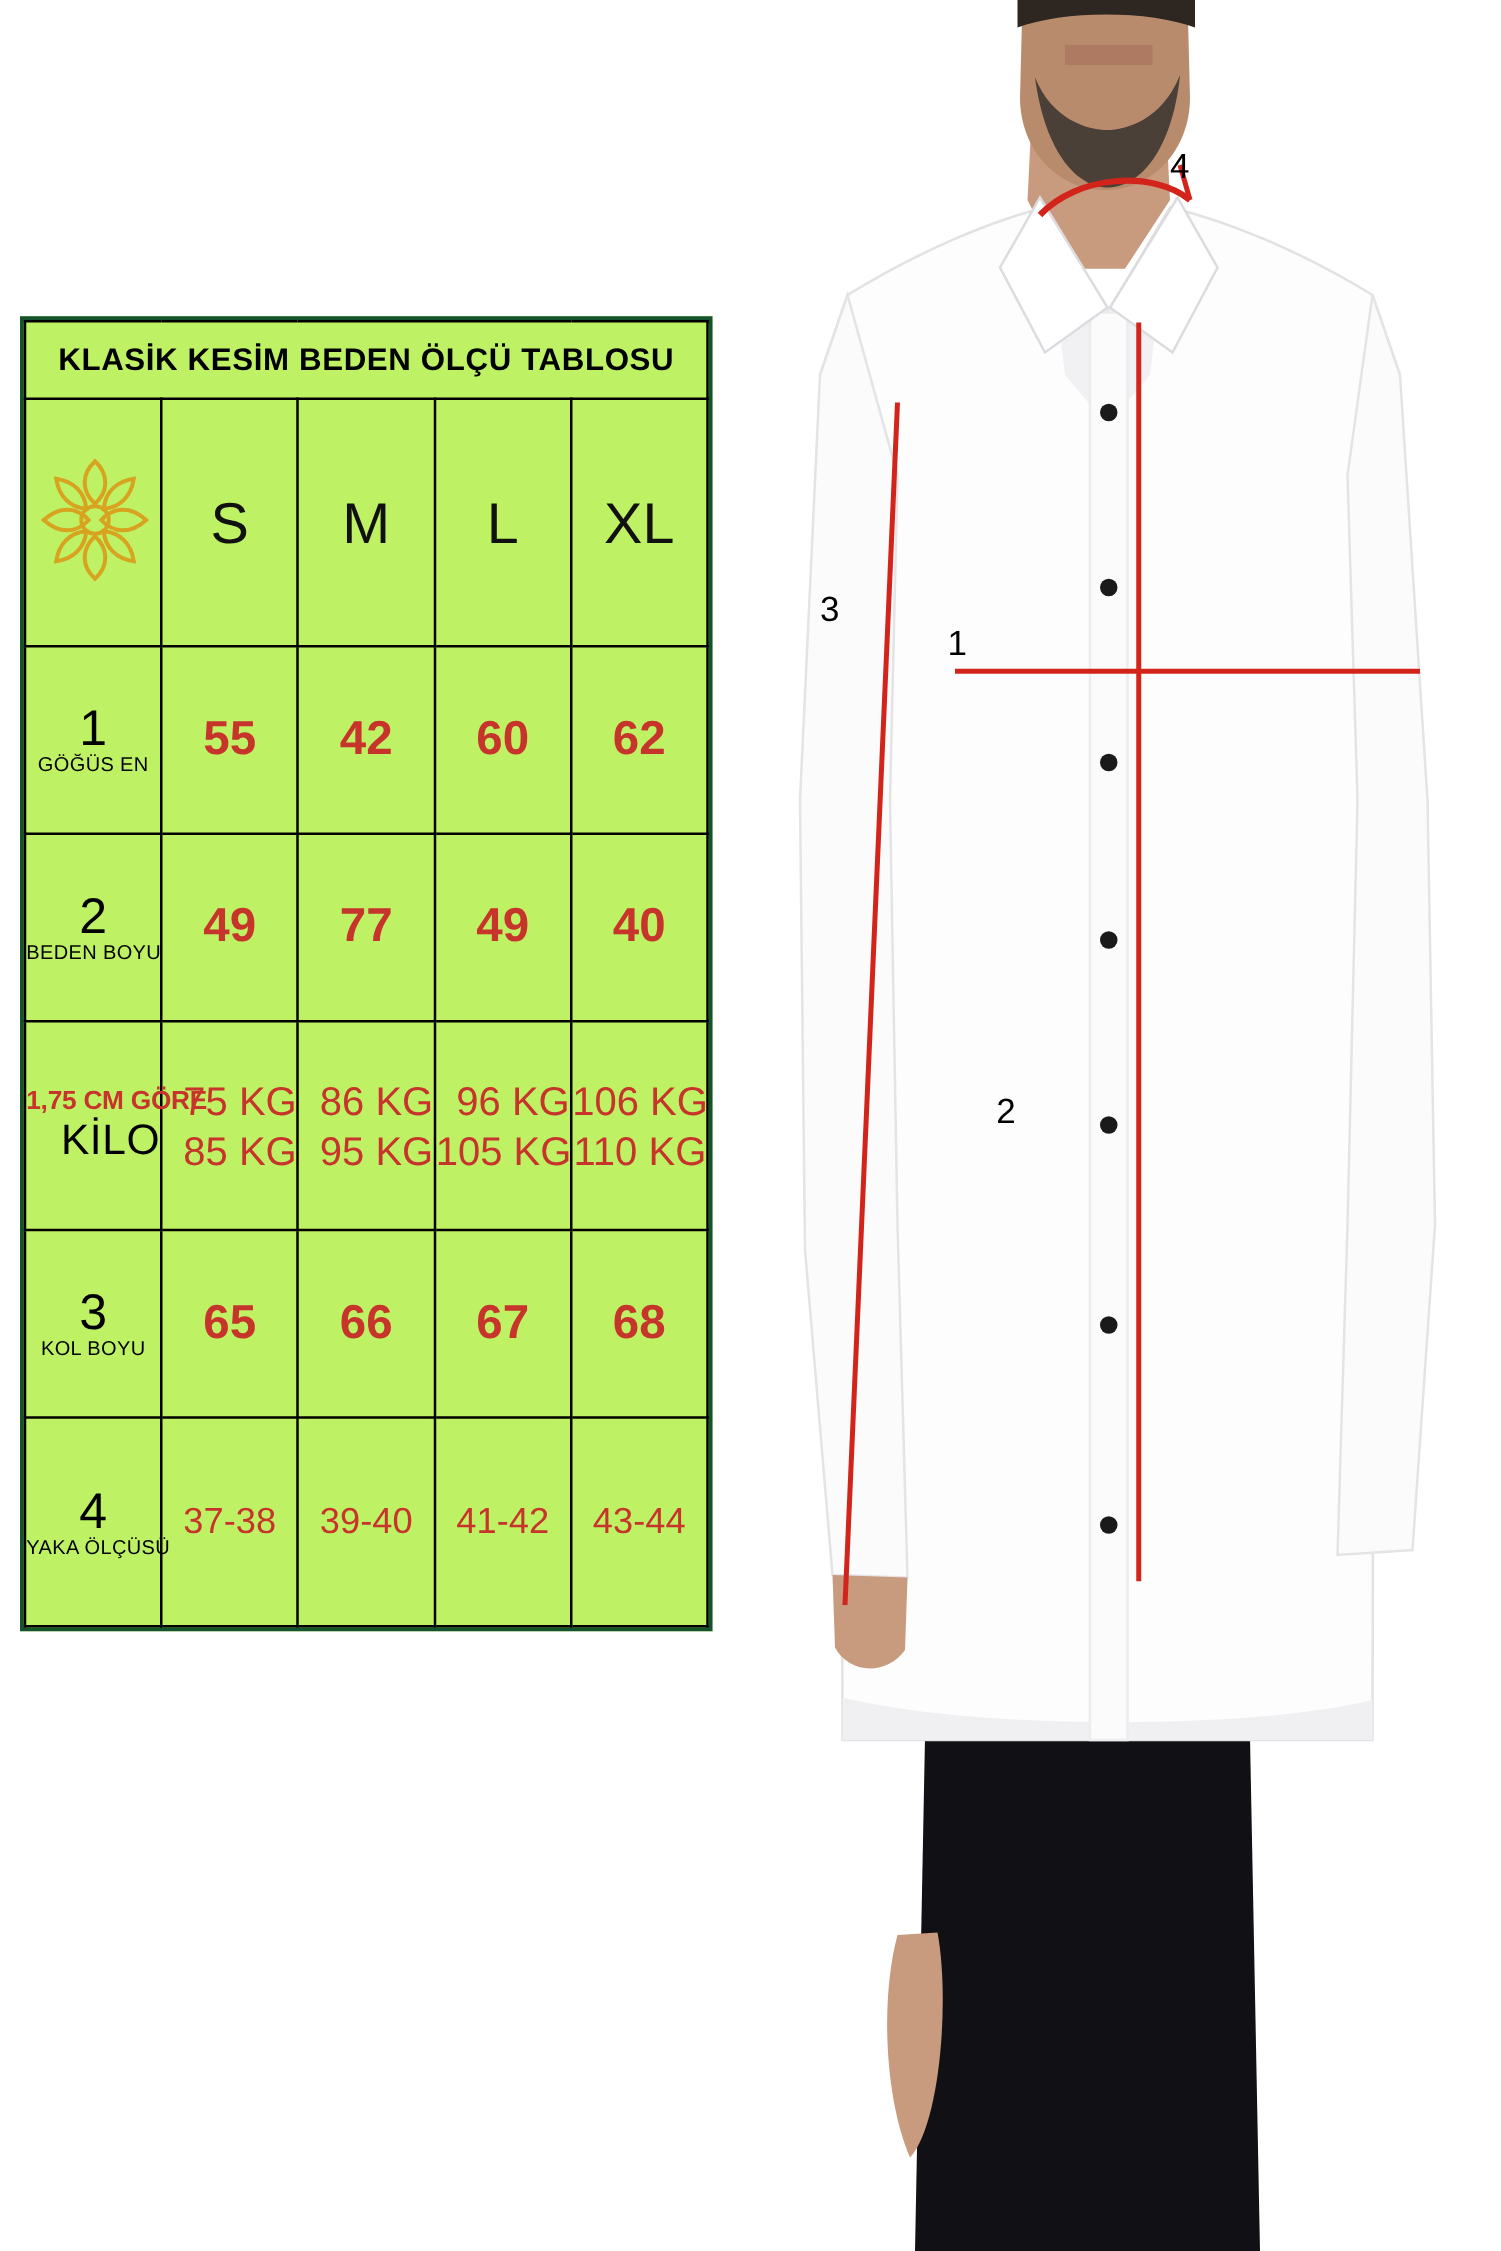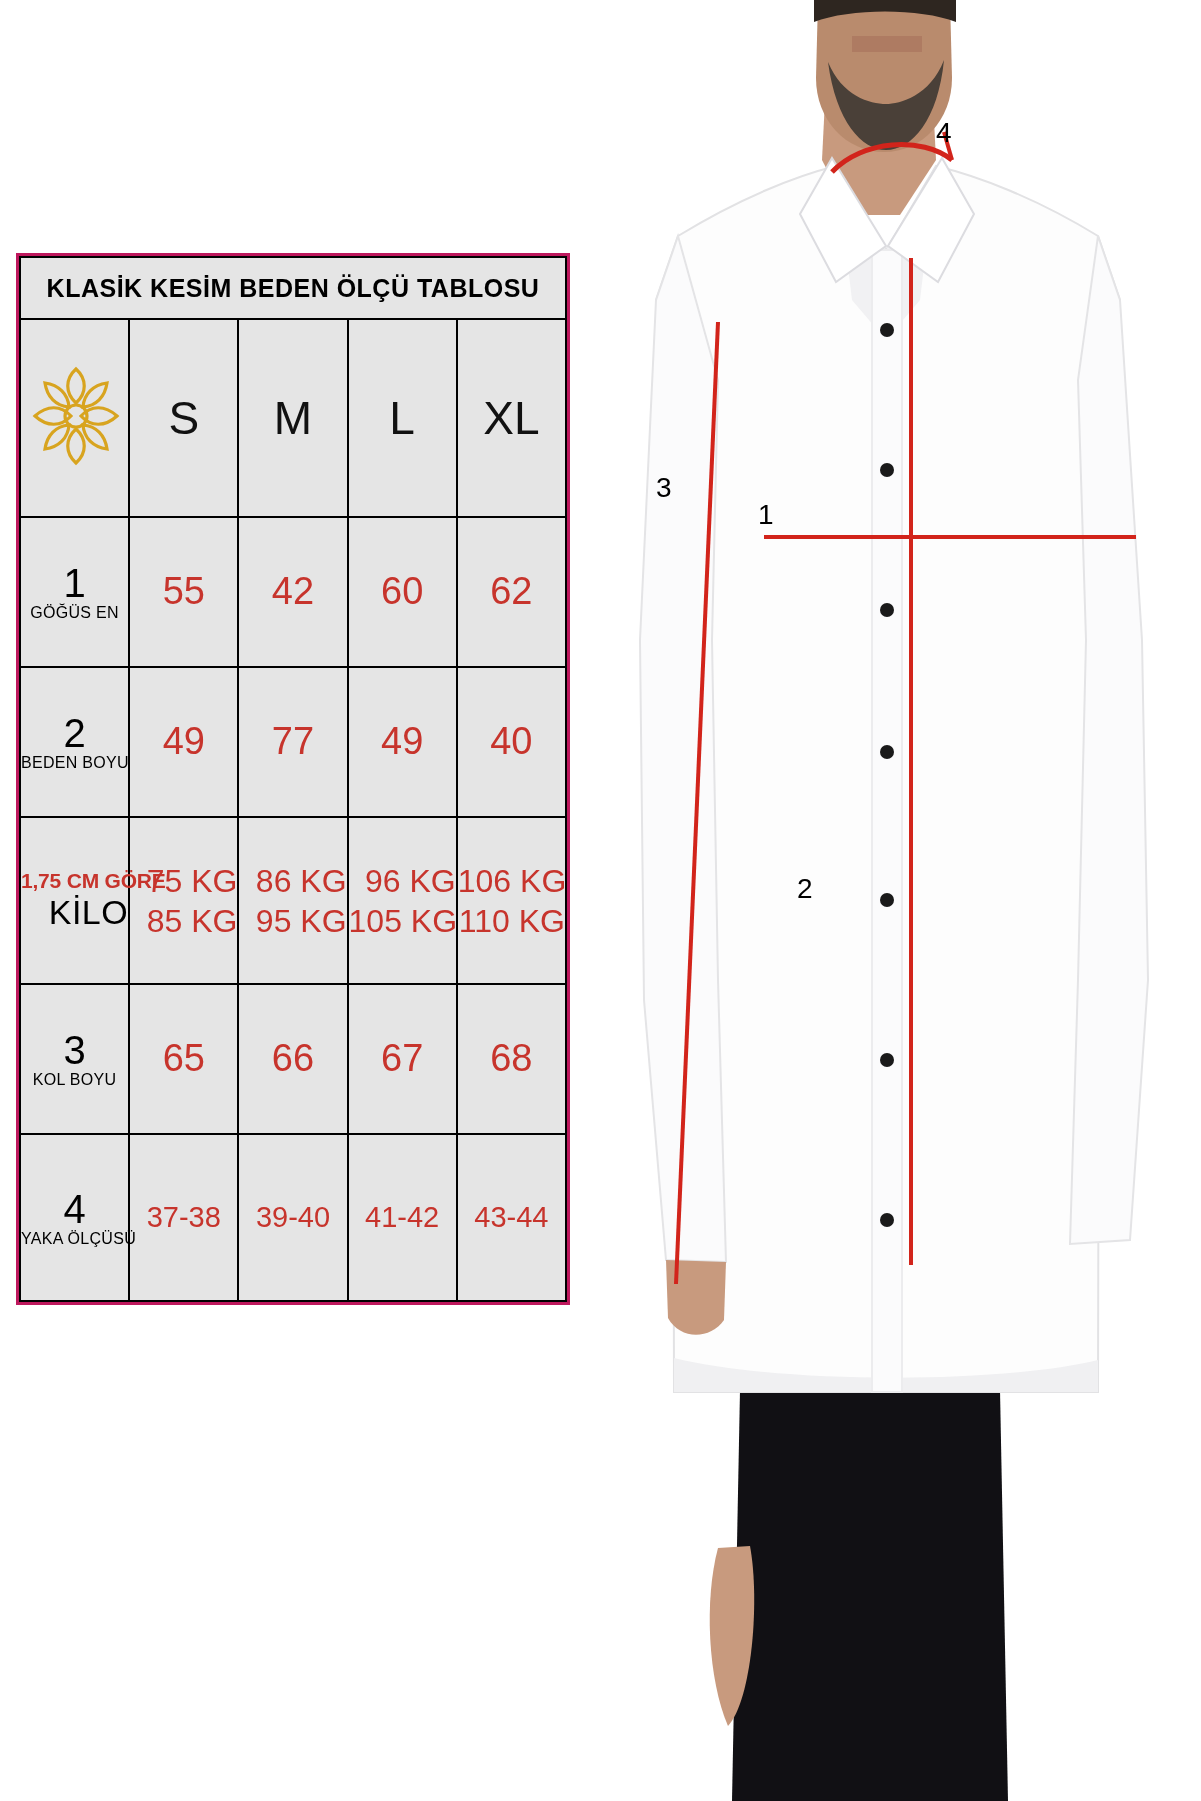--- a/index.html
+++ b/index.html
@@ -14,23 +14,23 @@
     font-family: "Liberation Sans", sans-serif;
     overflow: hidden;
   }
 
   
   #size-table-wrap {
     position: absolute;
     left: 16px;
     top: 253px;
     width: 554px;
-    border: 3px solid #be185d;
+    border: 3px solid #14532d;
     box-sizing: border-box;
-    background: #e5e5e5;
+    background: #bef264;
   }
   table.size-table {
     border-collapse: collapse;
     width: 100%;
     table-layout: fixed;
   }
   table.size-table td, table.size-table th {
     border: 2px solid #000;
     text-align: center;
     vertical-align: middle;
@@ -66,21 +66,21 @@
   .row-name {
     font-size: 16px;
     color: #000;
     letter-spacing: 0.3px;
     font-weight: 400;
     white-space: nowrap;
   }
   .val {
     font-size: 38px;
     color: #c7342c;
-    font-weight: 400;
+    font-weight: 700;
     line-height: 1.15;
     border-radius: 16px;
   }
   .val-small {
     font-size: 29px;
     color: #c7342c;
     line-height: 1.18;
     white-space: nowrap;
   }
   .val-kg {

